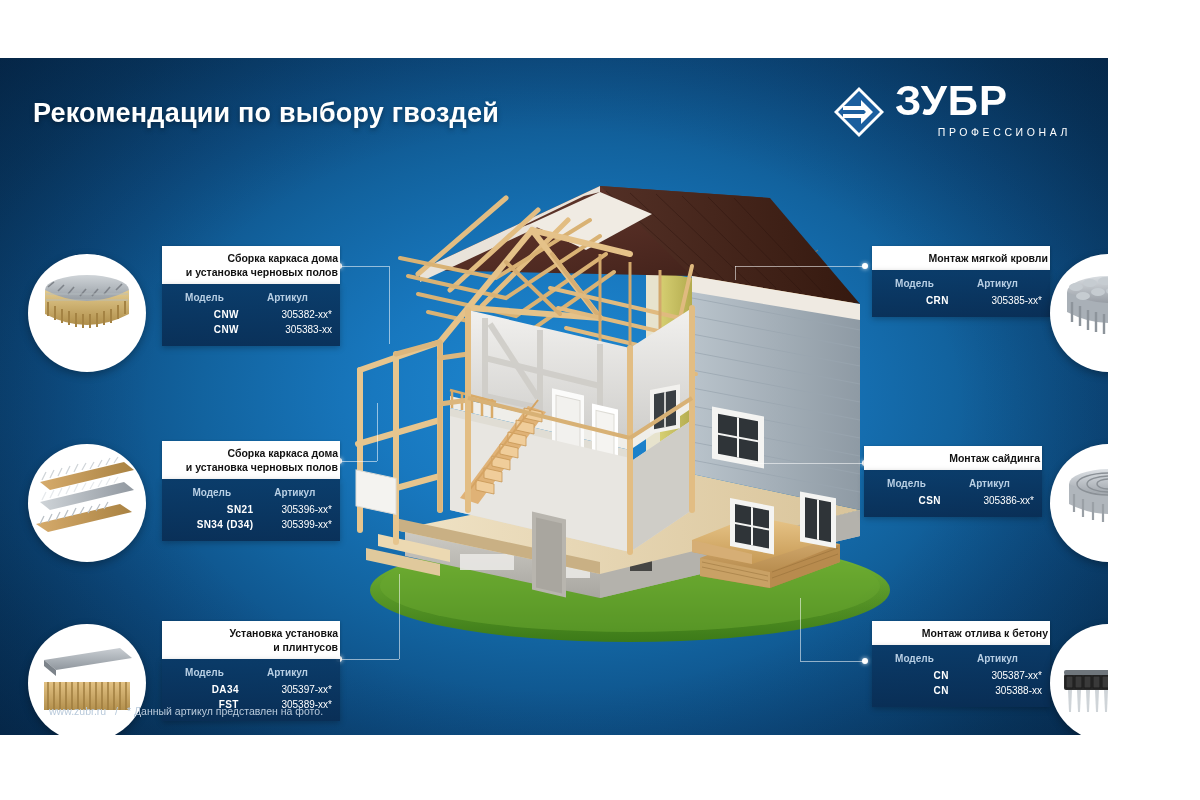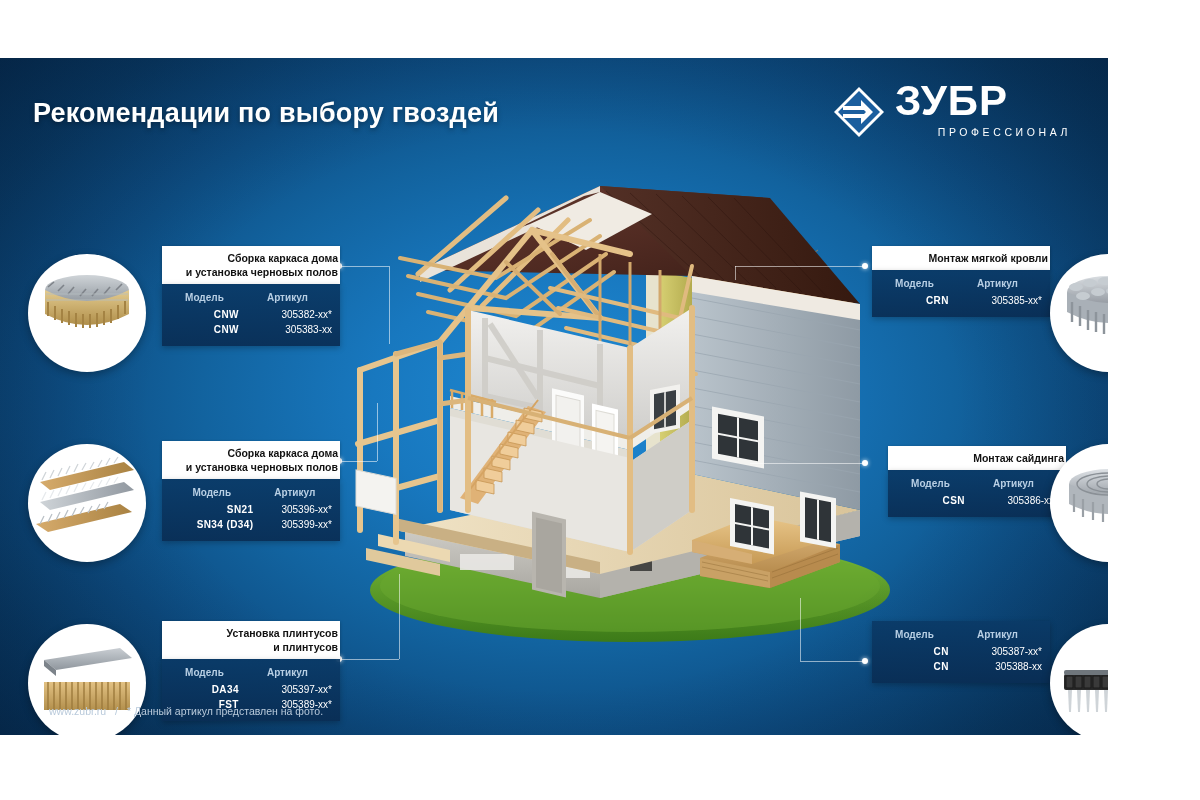--- a/index.html
+++ b/index.html
@@ -422,21 +422,21 @@
               <td class="model">SN34 (D34)</td>
             <td>305399-xx*</td>
             </tr>
       </tbody>
         </table>
     </div>
   </div>
 
   <div class="card" style="left:162px;top:563px;">
     <div class="card-head">
-      <div>Установка плинтусов</div>
+      <div>Установка установка</div>
       <div>и плинтусов</div>
     </div>
     <div class="card-body">
       <div class="divider"></div>
       <table class="tbl">
         <tbody>
             <tr>
               <th>Модель</th>
             <th>Артикул</th>
             </tr>
@@ -467,21 +467,21 @@
             </tr>
         <tr>
               <td class="model">CRN</td>
             <td>305385-xx*</td>
             </tr>
       </tbody>
         </table>
     </div>
   </div>
 
-  <div class="card" style="left:888px;top:388px;">
+  <div class="card" style="left:864px;top:388px;">
     <div class="card-head">
       <div>Монтаж сайдинга</div>
     </div>
     <div class="card-body">
       <div class="divider"></div>
       <table class="tbl">
         <tbody>
             <tr>
               <th>Модель</th>
             <th>Артикул</th>
@@ -489,20 +489,23 @@
         <tr>
               <td class="model">CSN</td>
             <td>305386-xx*</td>
             </tr>
       </tbody>
         </table>
     </div>
   </div>
 
   <div class="card" style="left:872px;top:563px;">
+    <div class="card-head">
+      <div>Монтаж отлива к бетону</div>
+    </div>
     <div class="card-body">
       <div class="divider"></div>
       <table class="tbl">
         <tbody>
             <tr>
               <th>Модель</th>
             <th>Артикул</th>
             </tr>
         <tr>
               <td class="model">CN</td>

